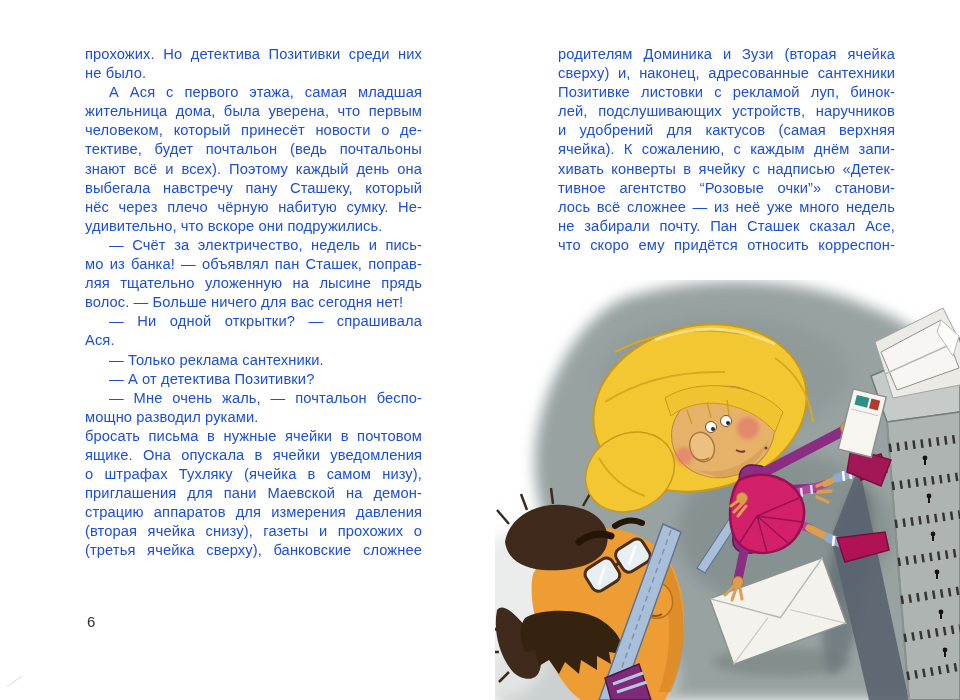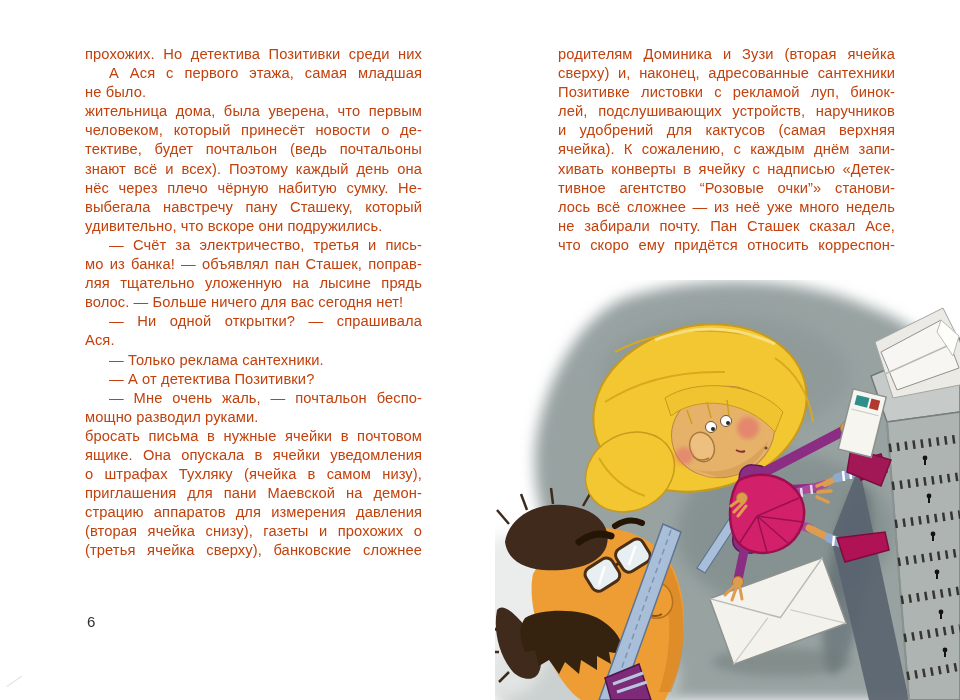--- a/index.html
+++ b/index.html
@@ -3,21 +3,21 @@
 <meta charset="utf-8">
 <style>
   html,body{margin:0;padding:0;}
   body{
     width:960px;height:700px;position:relative;overflow:hidden;
     background:#ffffff;
     font-family:"Liberation Sans", sans-serif;
   }
   .text-col{
     position:absolute;width:337px;
-    color:#c2410c;font-size:14.7px;line-height:19.1px;
+    color:#1d4ed8;font-size:14.7px;line-height:19.1px;
     letter-spacing:0.1px;
   }
   #left-col{left:85px;top:45px;}
   #right-col{left:558px;top:45px;}
   .line{
     text-align:justify;
     text-align-last:justify;
     height:19.1px;white-space:nowrap;
   }
   .line.indent{text-indent:24px;}
@@ -32,30 +32,30 @@
   #corner-artifact{
     position:absolute;left:8px;top:680px;width:18px;height:10px;
     border-top:1px solid #d8d8d5;transform:rotate(-35deg);opacity:.8;
   }
 </style>
 </head>
 <body>
 
 <div id="left-col" class="text-col">
     <div class="line">прохожих. Но детектива Позитивки среди них</div>
+    <div class="line end">не было.</div>
     <div class="line indent">А Ася с первого этажа, самая младшая</div>
-    <div class="line end">не было.</div>
     <div class="line">жительница дома, была уверена, что первым</div>
     <div class="line">человеком, который принесёт новости о де-</div>
     <div class="line">тективе, будет почтальон (ведь почтальоны</div>
     <div class="line">знают всё и всех). Поэтому каждый день она</div>
+    <div class="line">выбегала навстречу пану Сташеку, который</div>
     <div class="line">нёс через плечо чёрную набитую сумку. Не-</div>
-    <div class="line">выбегала навстречу пану Сташеку, который</div>
     <div class="line end">удивительно, что вскоре они подружились.</div>
-    <div class="line indent">— Счёт за электричество, третья и пись-</div>
+    <div class="line indent">— Счёт за электричество, недель и пись-</div>
     <div class="line">мо из банка! — объявлял пан Сташек, поправ-</div>
     <div class="line">ляя тщательно уложенную на лысине прядь</div>
     <div class="line end">волос. — Больше ничего для вас сегодня нет!</div>
     <div class="line indent">— Ни одной открытки? — спрашивала</div>
     <div class="line end">Ася.</div>
     <div class="line indent end">— Только реклама сантехники.</div>
     <div class="line indent end">— А от детектива Позитивки?</div>
     <div class="line indent">— Мне очень жаль, — почтальон беспо-</div>
     <div class="line end">мощно разводил руками.</div>
     <div class="line">бросать письма в нужные ячейки в почтовом</div>

